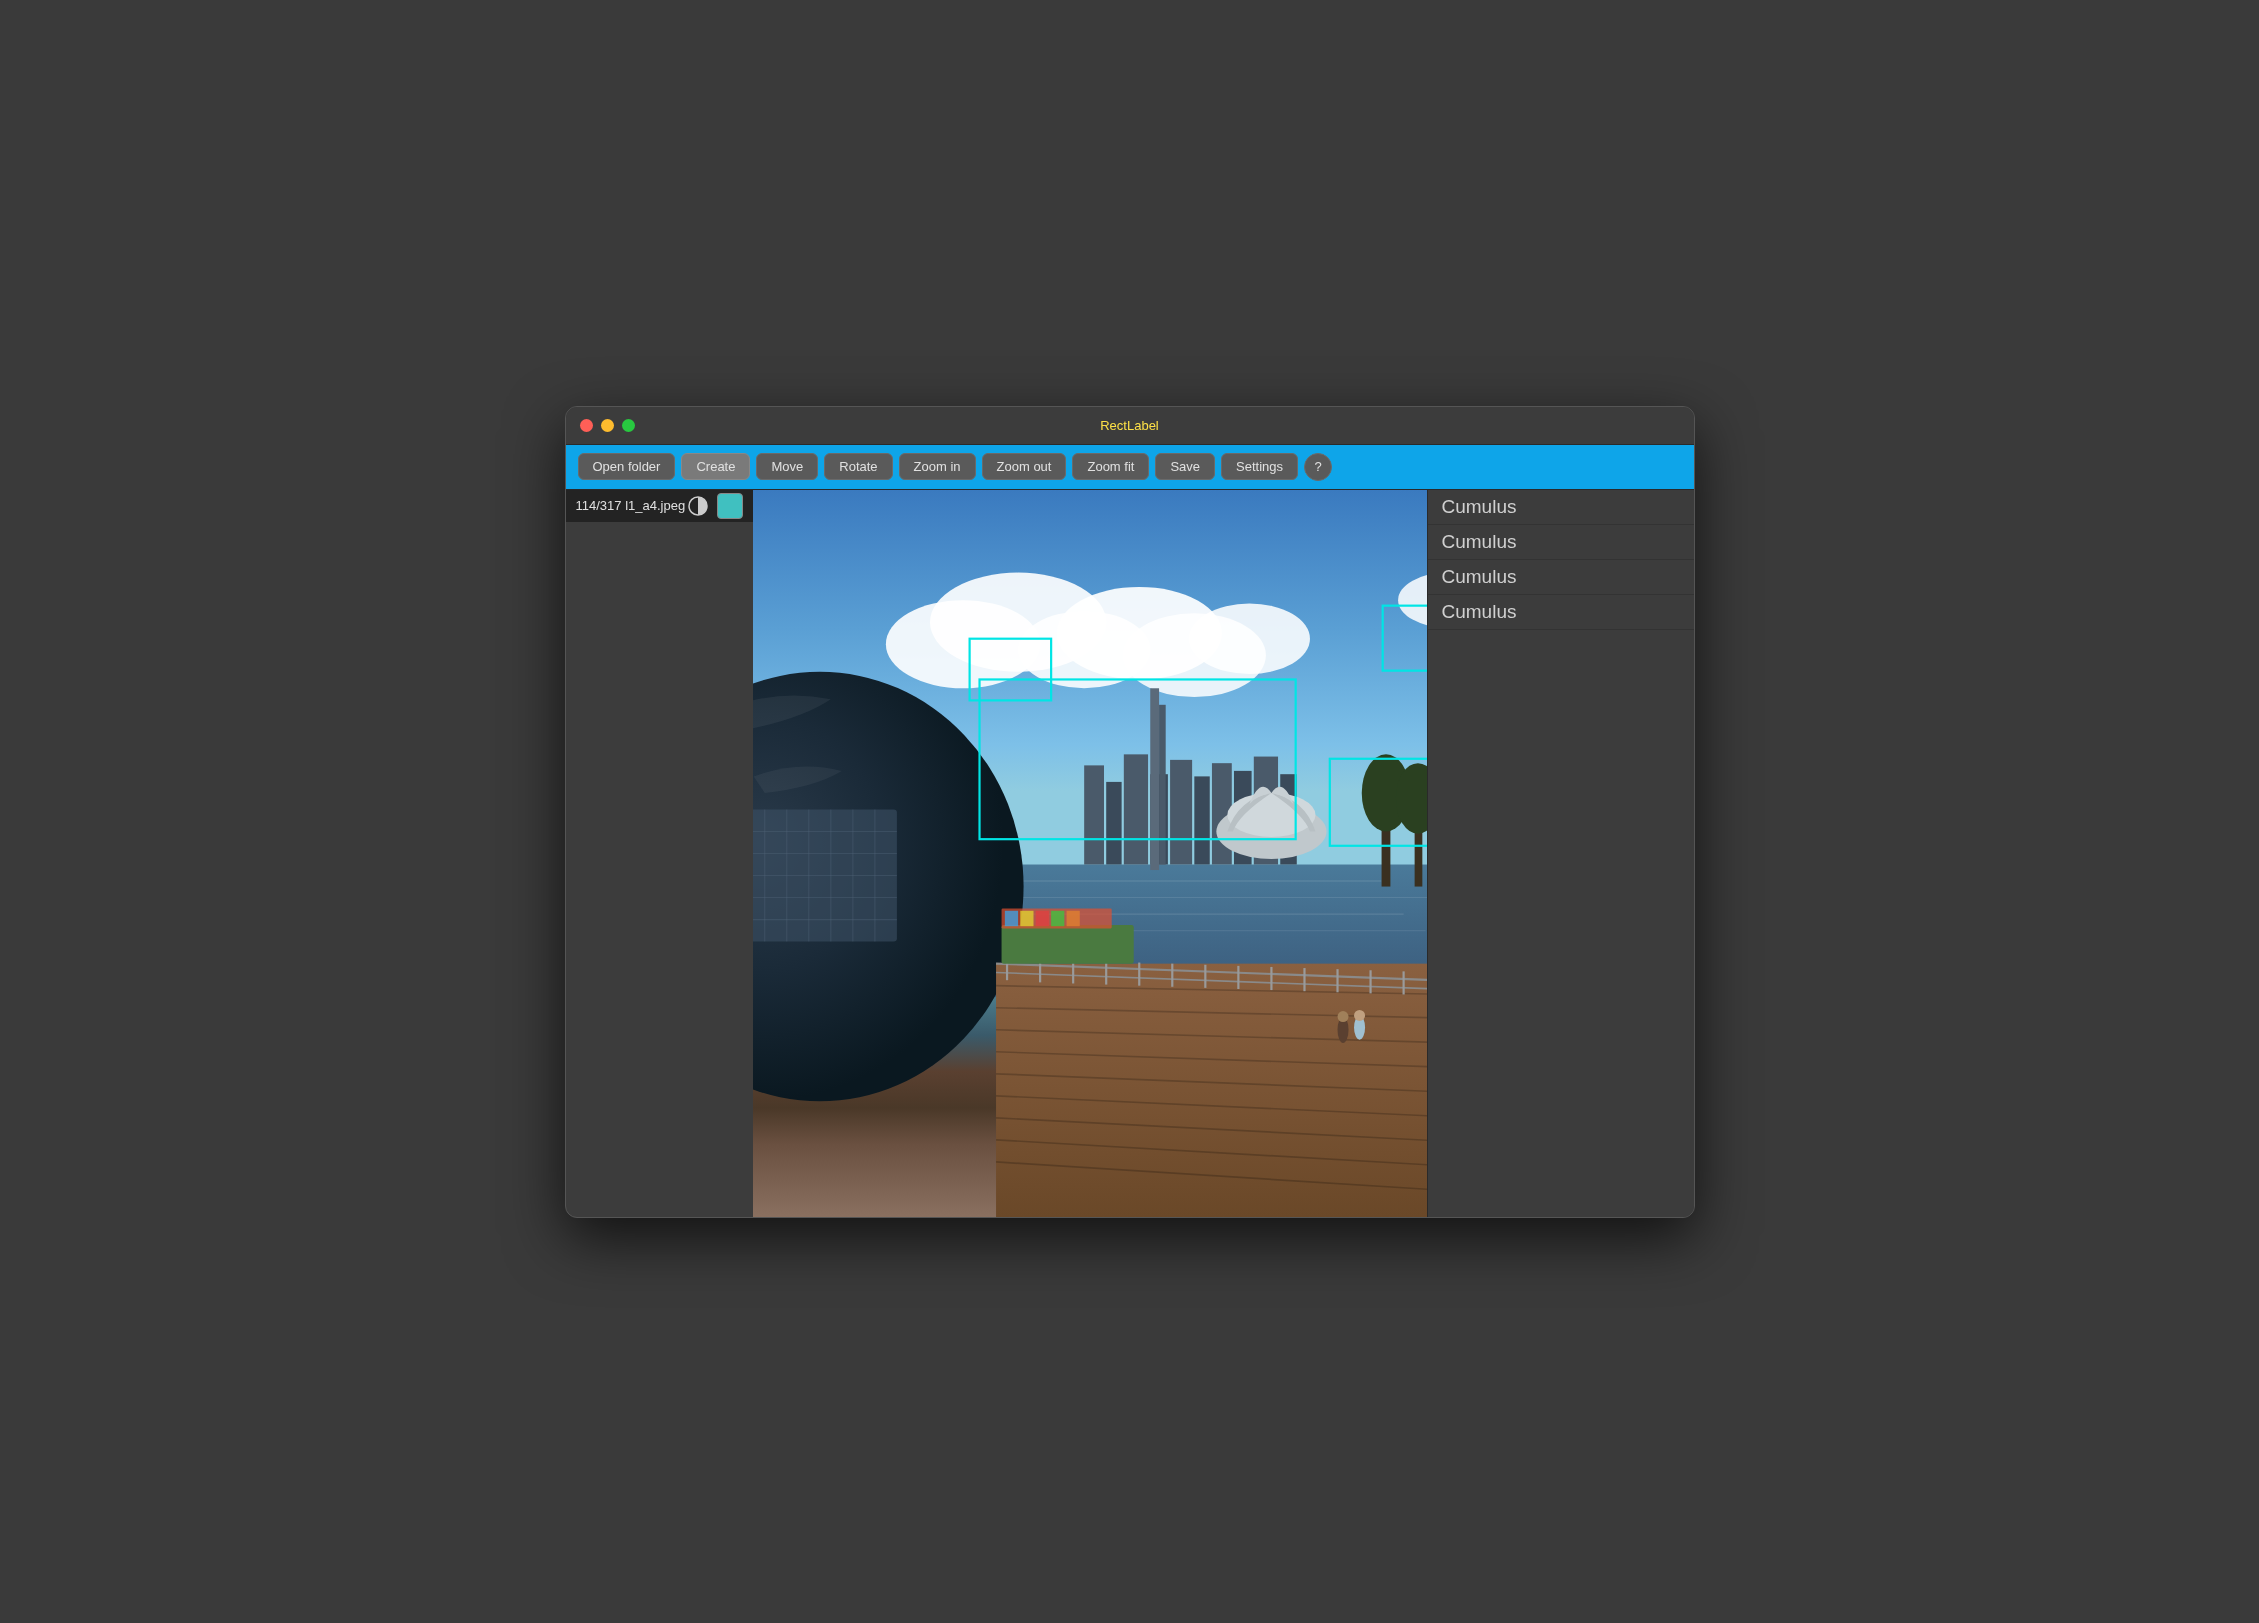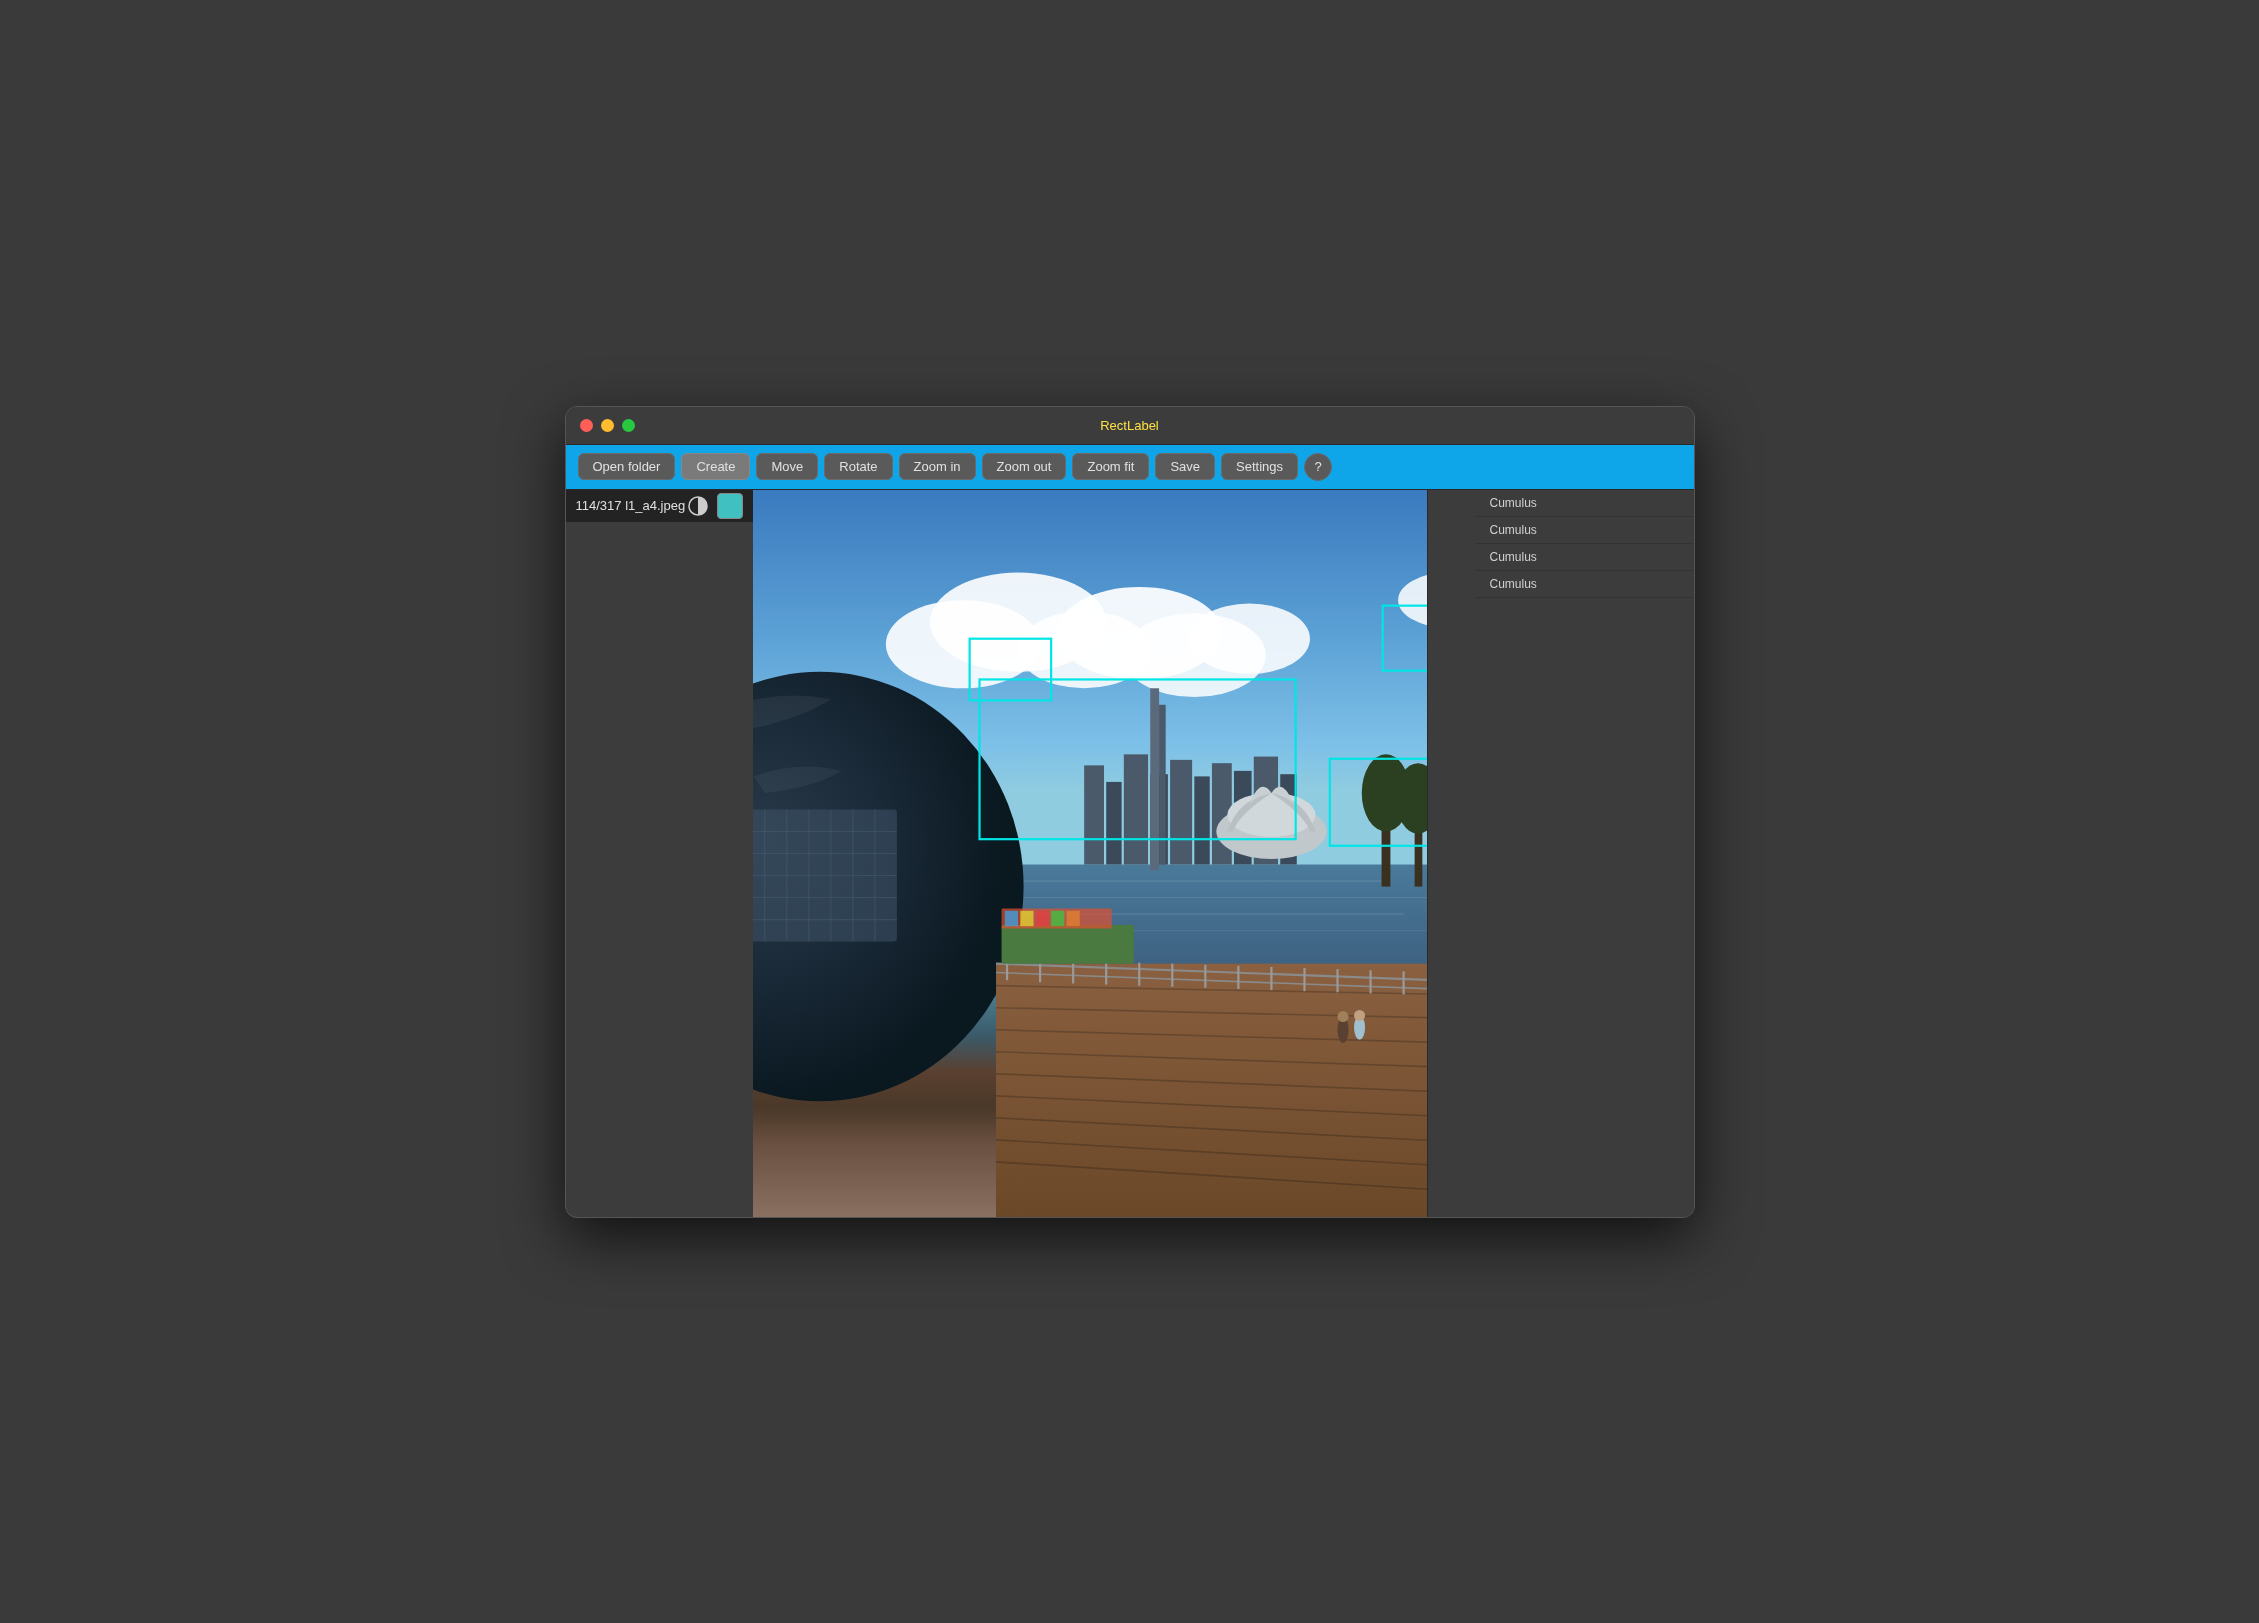--- a/index.html
+++ b/index.html
@@ -201,24 +201,23 @@
       border-left: 1px solid #2a2a2a;
       display: flex;
       flex-direction: column;
       overflow-y: auto;
       flex-shrink: 0;
     }
 
     .sidebar-item {
       padding: 6px 14px;
       color: #d0d0d0;
-      font-size: 12px;
+      font-size: 19px;
       cursor: pointer;
       border-bottom: 1px solid #333;
-      margin-left: 48px;
     }
   </style>
 </head>
 <body>
 
 <div class="window">
 
   <div class="titlebar">
     <div class="traffic-lights">
       <div class="traffic-light tl-close"></div>

